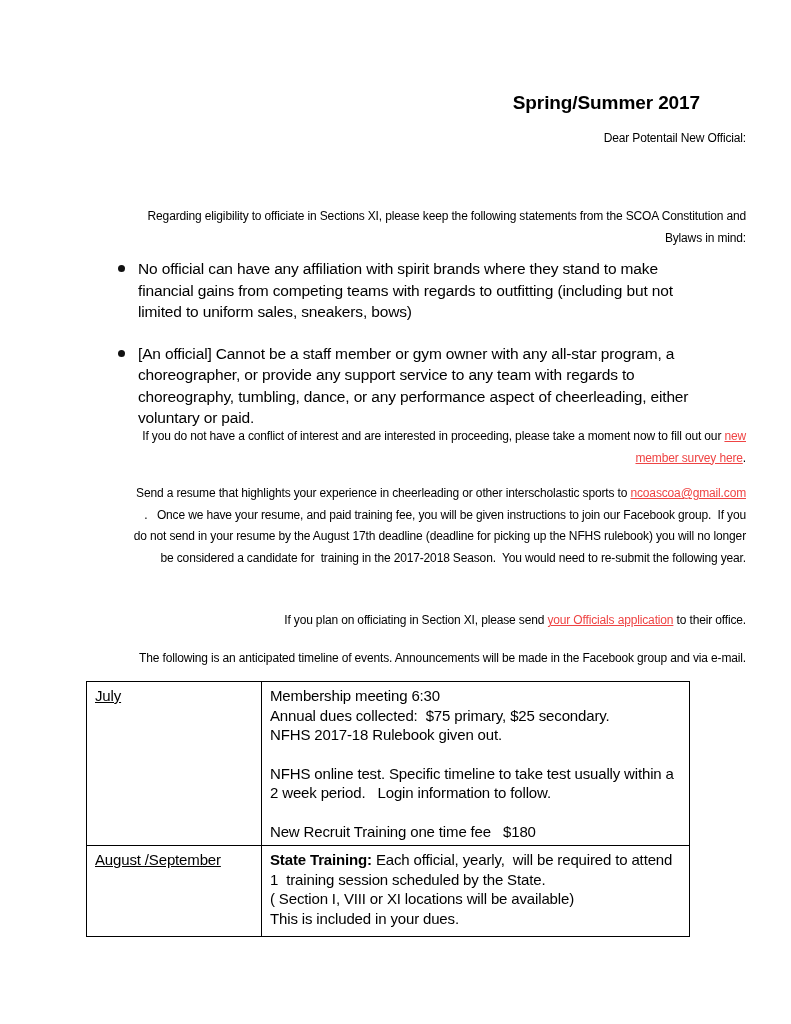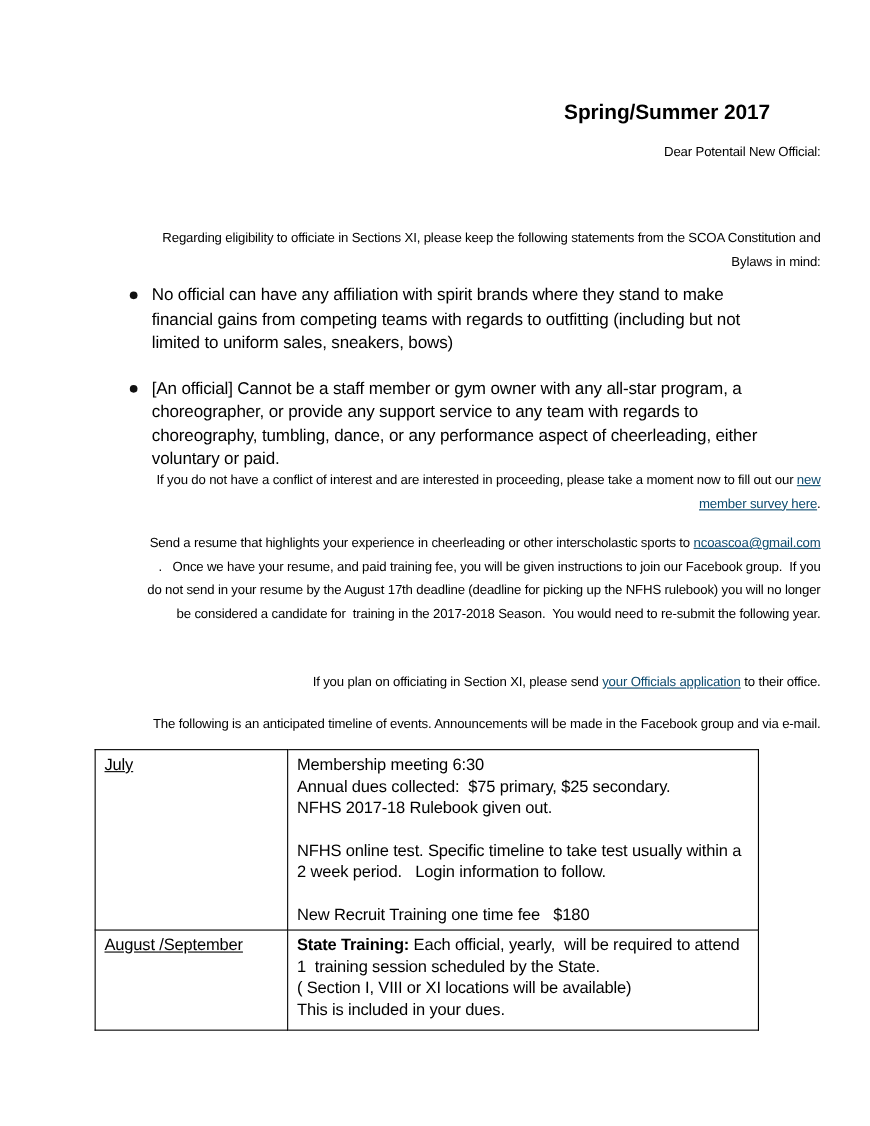--- a/index.html
+++ b/index.html
@@ -73,21 +73,21 @@
     width: 7px;
     height: 7px;
     background: #111111;
     border-radius: 50%;
   }
   ul.bullets li .li-text {
     display: block;
   }
 
   a.doclink {
-    color: #0c4a6e;
+    color: #ef4444;
     text-decoration: underline;
   }
 
   table.timeline {
     position: absolute;
     left: 86px;
     top: 681px;
     width: 573px;
     border-collapse: collapse;
     table-layout: fixed;

